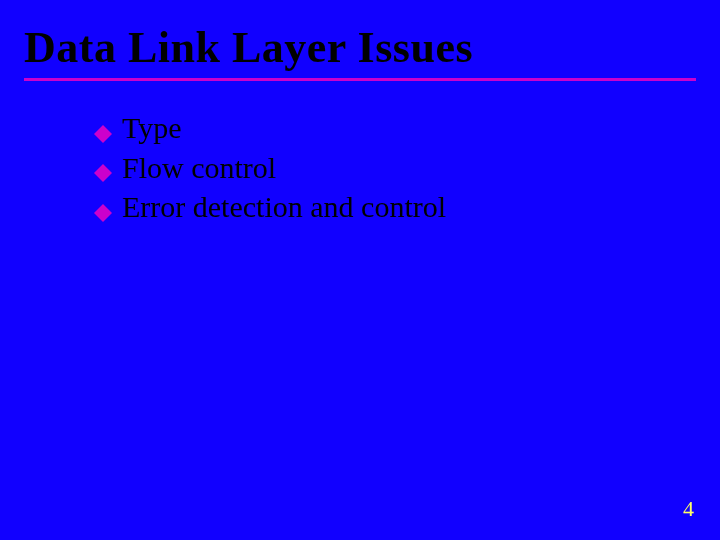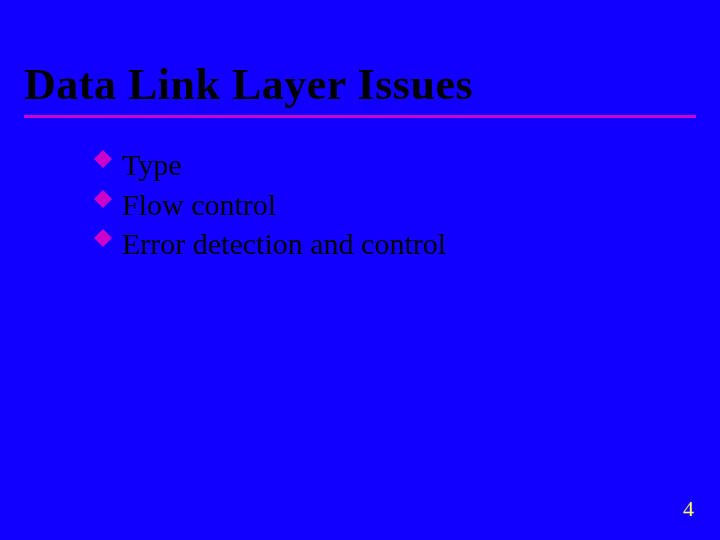--- a/index.html
+++ b/index.html
@@ -10,41 +10,40 @@
     overflow: hidden;
   }
   body {
     background: #1100ff;
     font-family: Georgia, "Times New Roman", serif;
     color: #000;
     position: relative;
   }
   .title-wrap {
     padding: 24px 24px 0 24px;
-    margin-top: 37px;
   }
   .title-text {
     font-size: 44px;
     line-height: 1.1;
     letter-spacing: 0.5px;
     margin: 0 0 6px 0;
   }
   .title-underline {
     border: none;
     border-top: 3px solid #cc00cc;
     margin: 0;
     width: 100%;
   }
   .bullets {
     margin-top: 28px;
     padding-left: 90px;
   }
   .bullet-row {
     display: flex;
-    align-items: flex-start;
+    align-items: flex-end;
     margin: 2px 0;
   }
   .bullet-icon {
     display: inline-flex;
     align-items: center;
     justify-content: center;
     width: 26px;
     height: 26px;
     margin-right: 6px;
     flex-shrink: 0;

